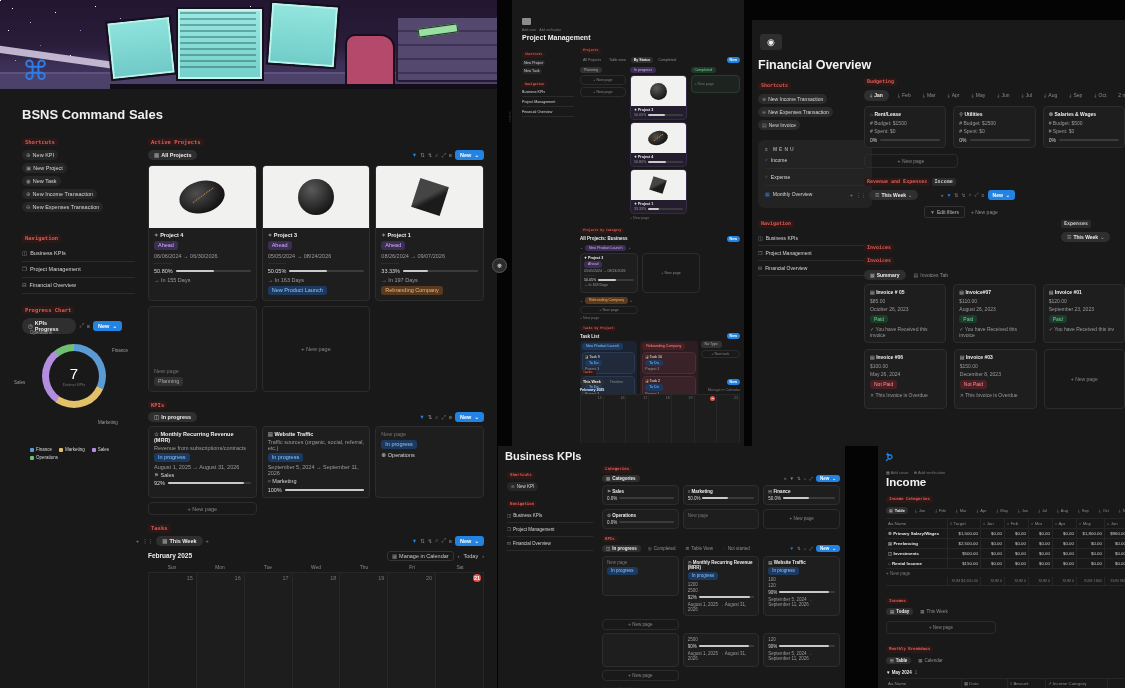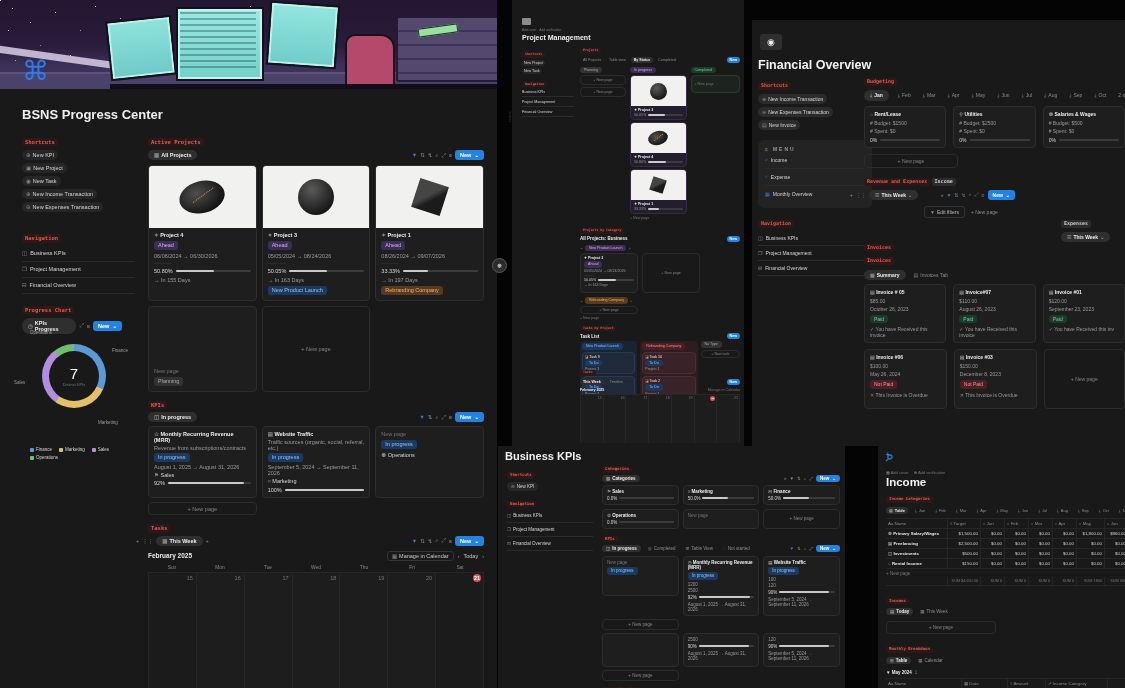--- a/index.html
+++ b/index.html
@@ -52,21 +52,21 @@
    <div class="abs" style="left:108px;top:18px;width:62px;height:56px;background:linear-gradient(180deg,#8fe3dd,#6fc9c6);border:2px solid #15101d;transform:rotate(-6deg);box-shadow:inset 0 0 0 2px #bef2ec"></div>
    <div class="abs" style="left:176px;top:7px;width:84px;height:70px;background:linear-gradient(180deg,#9aeae2,#74cfca);border:2px solid #15101d;box-shadow:inset 0 0 0 2px #c4f5ef"></div>
    <div class="abs" style="left:268px;top:3px;width:66px;height:60px;background:linear-gradient(180deg,#93e6de,#70ccc8);border:2px solid #15101d;transform:rotate(4deg);box-shadow:inset 0 0 0 2px #bef2ec"></div>
    <div class="abs" style="left:180px;top:12px;width:76px;height:58px;background:repeating-linear-gradient(180deg,rgba(12,60,66,.35) 0 2px,transparent 2px 6px)"></div>
    <div class="abs" style="left:345px;top:34px;width:46px;height:52px;background:#b5496b;border:2px solid #1a0f1c;border-radius:10px 14px 4px 4px"></div>
    <div class="abs" style="left:396px;top:16px;width:101px;height:62px;background:#55486e;border:2px solid #241a33;border-radius:3px;background-image:repeating-linear-gradient(180deg,transparent 0 12px,#3c3356 12px 14px)"></div>
    <div class="abs" style="left:418px;top:26px;width:38px;height:7px;background:#9adfa2;border:1px solid #1f3b24;transform:rotate(-8deg)"></div>
    <div class="abs" style="left:110px;top:84px;width:387px;height:5px;background:#120d18"></div>
   </div>
   <div class="abs" style="left:22px;top:58px;font-size:27px;color:#2b7de9;line-height:1">⌘</div>
-  <div class="abs" style="left:22px;top:107px;font-size:13px;font-weight:bold;color:#f0f0f0">BSNS Progress Center</div>
+  <div class="abs" style="left:22px;top:107px;font-size:13px;font-weight:bold;color:#f0f0f0">BSNS Command Sales</div>
 
   <div class="abs" style="left:0;top:132px;right:0;bottom:0;display:flex">
 
    <div style="width:122px;padding-left:22px;box-sizing:border-box;flex:none">
     <div class="rl" style="margin-top:6px">Shortcuts</div>
     <div style="margin-top:4px">
      <div class="f" style="gap:2px;background:#262626;border-radius:6px;padding:2px 4px;margin-bottom:3px;width:fit-content">
               <span class="ic">⊕</span>
               <span>New KPI</span>
             </div>

